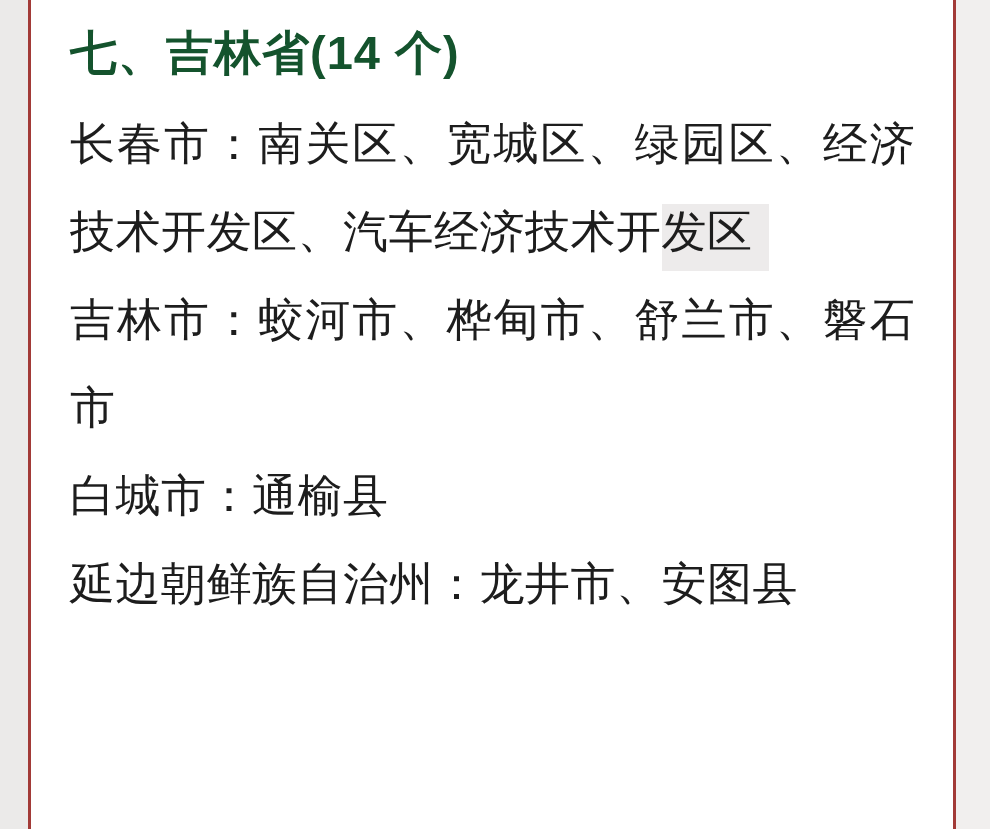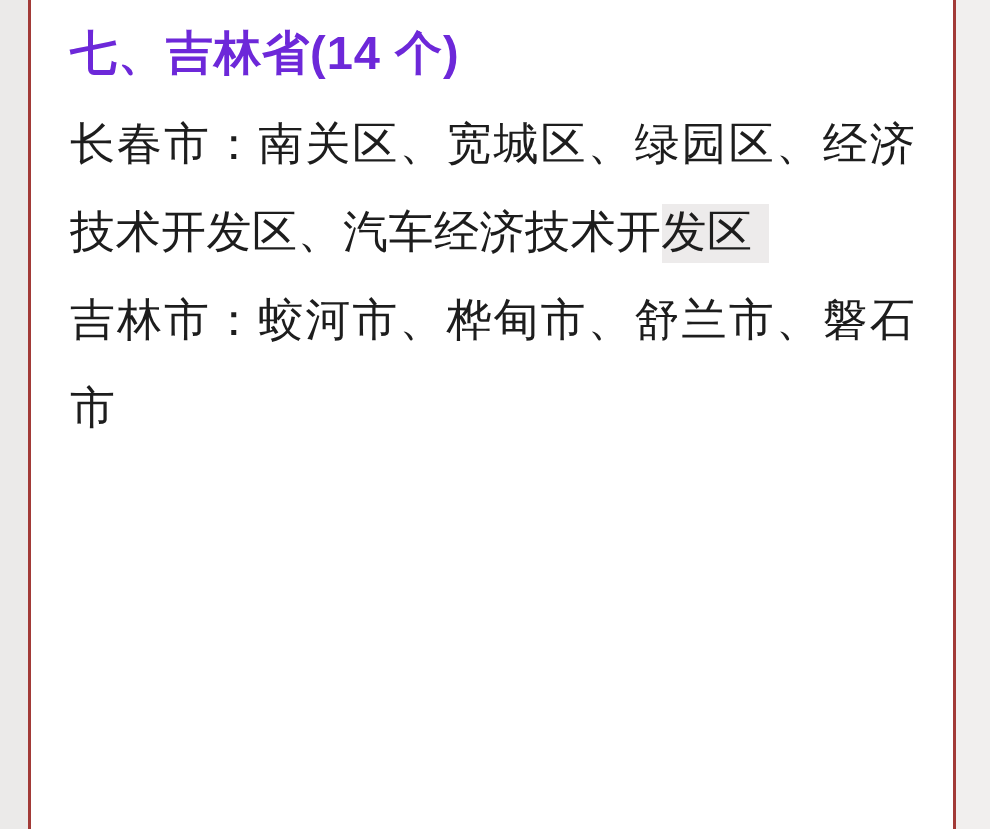--- a/index.html
+++ b/index.html
@@ -35,42 +35,42 @@
     position: absolute;
     left: 70px;
     top: 26px;
     width: 845px;
   }
   .heading {
     margin: 0 0 20px 0;
     font-size: 47px;
     line-height: 54px;
     font-weight: bold;
-    color: #6d28d9;
+    color: #14532d;
     letter-spacing: 1px;
     white-space: nowrap;
   }
   .line {
     height: 88px;
     line-height: 88px;
     font-size: 45px;
     color: #1d1d1d;
     letter-spacing: 0.5px;
     white-space: nowrap;
   }
   
   .line.justify {
     display: flex;
     justify-content: space-between;
     align-items: center;
     letter-spacing: 0;
   }
   .hl {
     background: #edebeb;
-    padding: 2px 16px 6px 0;
+    padding: 2px 16px 14px 0;
   }
 </style>
 </head>
 <body>
 
 <div class="gutter gutter-left"></div>
 <div class="rule rule-left"></div>
 <div class="rule rule-right"></div>
 <div class="gutter gutter-right"></div>
 
@@ -118,14 +118,16 @@
       <span>市</span>
       <span>、</span>
       <span>磐</span>
       <span>石</span>
     </div>
 
   <div class="line">市</div>
 
 
 
+  <div class="line">白城市：通榆县</div>
 
+  <div class="line">延边朝鲜族自治州：龙井市、安图县</div>
 </div>
 
 </body></html>

